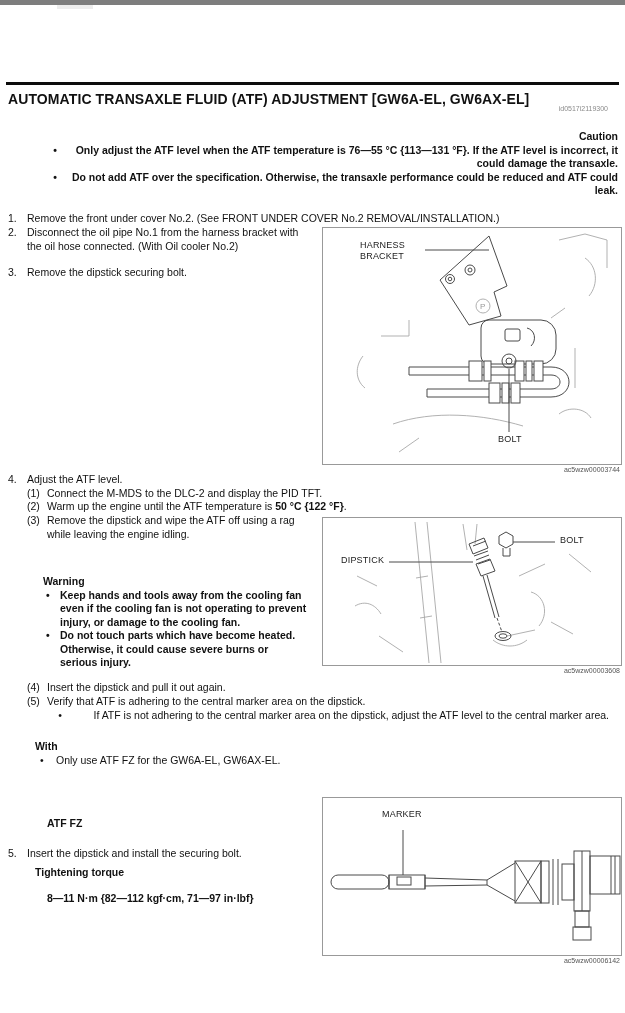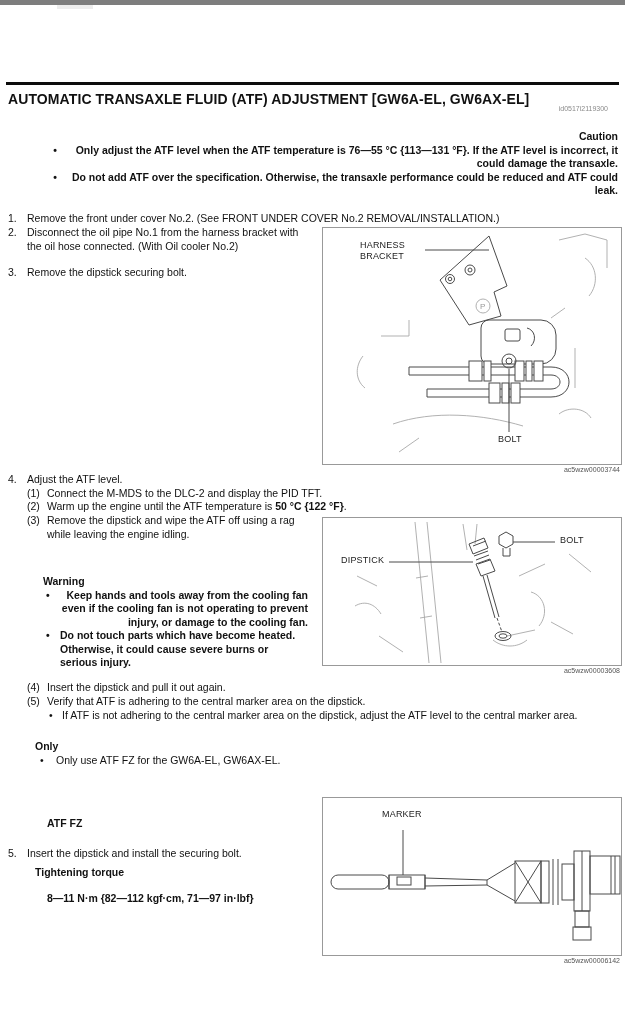--- a/index.html
+++ b/index.html
@@ -137,21 +137,21 @@
   </div>
   <div class="abs row" style="left:27px;top:514px;width:288px;">
     <span class="snum">(3)</span>
     <span class="btxt">Remove the dipstick and wipe the ATF off using a rag while leaving the engine idling.</span>
   </div>
 
   <section class="abs" style="left:35px;top:575px;width:280px;margin-left:8px;">
     <div class="h">Warning</div>
     <div class="row bold">
       <span class="bul"></span>
-      <span class="btxt" style="max-width:248px;text-align:right;">Keep hands and tools away from the cooling fan even if the cooling fan is not operating to prevent injury, or damage to the cooling fan.</span>
+      <span class="btxt" style="max-width:248px;">Keep hands and tools away from the cooling fan even if the cooling fan is not operating to prevent injury, or damage to the cooling fan.</span>
     </div>
     <div class="row bold">
       <span class="bul"></span>
       <span class="btxt" style="max-width:248px;">Do not touch parts which have become heated. Otherwise, it could cause severe burns or serious injury.</span>
     </div>
   </section>
 
   <div class="fig" style="left:322px;top:517px;">
     <svg class="figbox" width="298" height="147" viewBox="0 0 298 147">
       <g class="lt">
@@ -189,28 +189,28 @@
 
   <div class="abs row" style="left:27px;top:681px;width:590px;">
     <span class="snum">(4)</span>
     <span class="btxt">Insert the dipstick and pull it out again.</span>
   </div>
   <div class="abs" style="left:27px;top:695px;width:592px;">
     <div class="row">
       <span class="snum">(5)</span>
       <span class="btxt">Verify that ATF is adhering to the central marker area on the dipstick.</span>
     </div>
-    <div class="row" style="padding-left:20px;width:562px;">
+    <div class="row" style="padding-left:20px;width:562px;text-align:right;">
       <span class="bul2"></span>
       <span class="btxt">If ATF is not adhering to the central marker area on the dipstick, adjust the ATF level to the central marker area.</span>
     </div>
   </div>
 
   <section class="abs" style="left:35px;top:740px;width:560px;">
-    <div class="h">Only</div>
+    <div class="h">With</div>
     <div class="row">
       <span class="bul2" style="flex-basis:16px;padding-left:5px;"></span>
       <span class="btxt">Only use ATF FZ for the GW6A-EL, GW6AX-EL.</span>
     </div>
   </section>
 
   <section class="abs" style="left:35px;top:805px;width:280px;">
     <div class="h indent">ATF FZ</div>
   </section>
 

